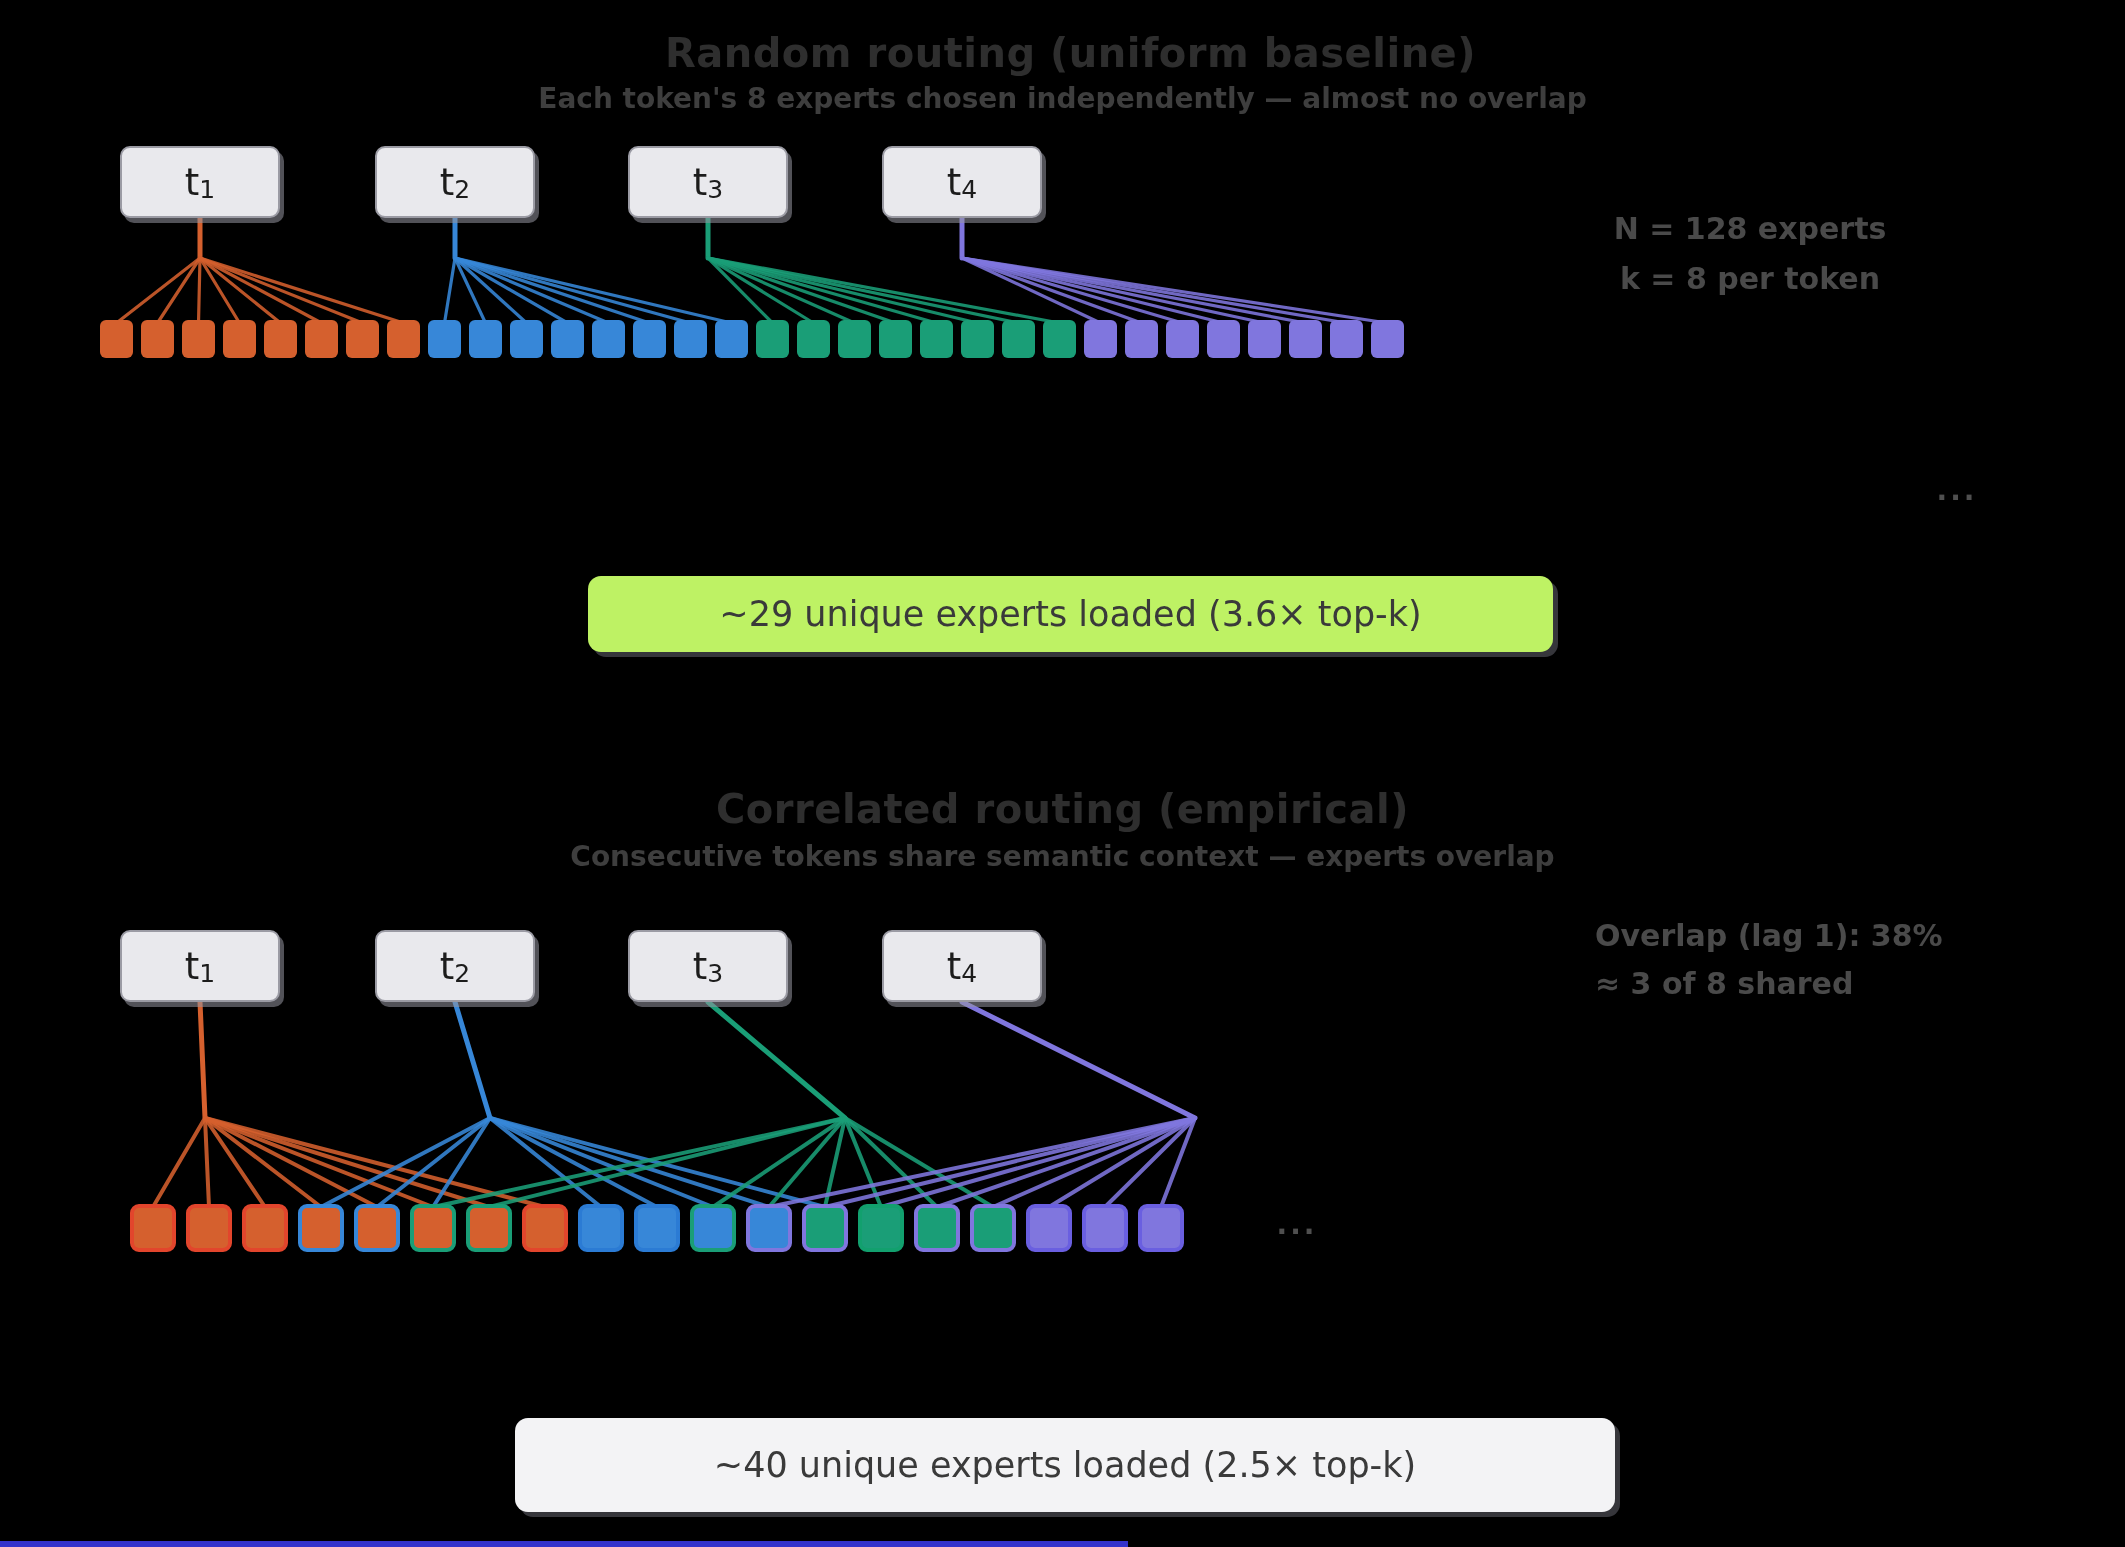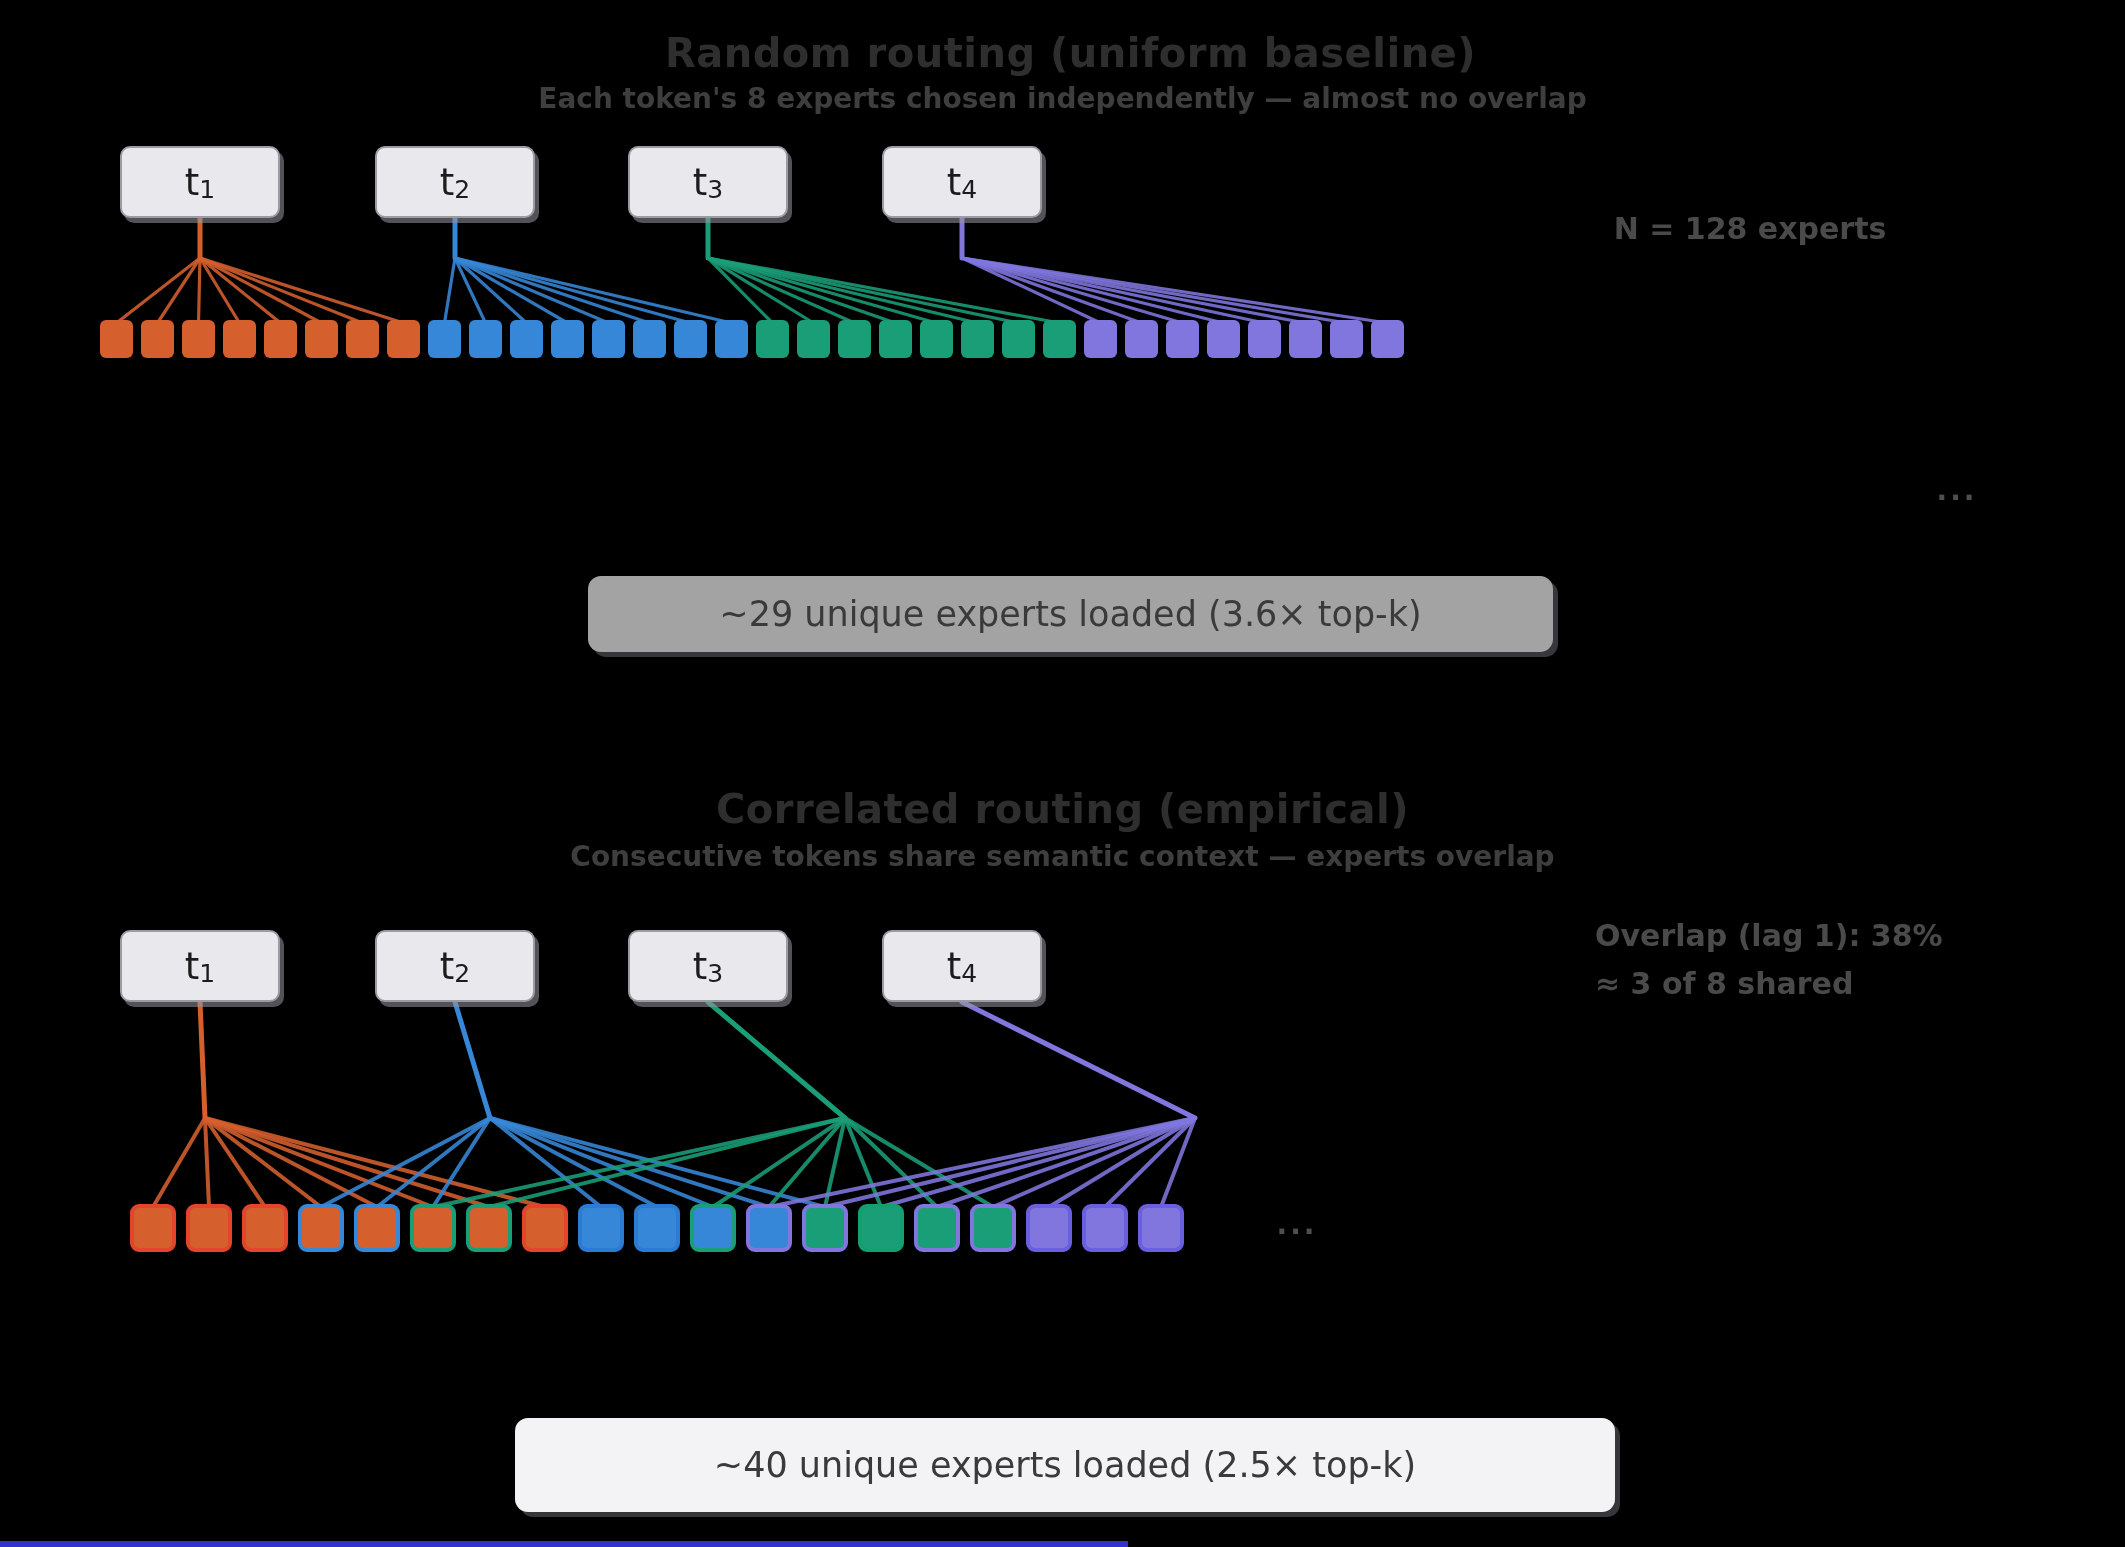--- a/index.html
+++ b/index.html
@@ -106,20 +106,21 @@
       <line x1="1195" y1="1118" x2="993" y2="1207" stroke="#8076de" stroke-width="4" stroke-opacity="0.88" stroke-linecap="round"></line>
       <line x1="1195" y1="1118" x2="1049" y2="1207" stroke="#8076de" stroke-width="4" stroke-opacity="0.88" stroke-linecap="round"></line>
       <line x1="1195" y1="1118" x2="1105" y2="1207" stroke="#8076de" stroke-width="4" stroke-opacity="0.88" stroke-linecap="round"></line>
       <line x1="1195" y1="1118" x2="1161" y2="1207" stroke="#8076de" stroke-width="4" stroke-opacity="0.88" stroke-linecap="round"></line>
     </svg>
   <div id="bottom-strip" style="left: 0px; top: 1541px; width: 1128px; height: 6px; background: rgb(51, 51, 204);"></div>
 <div class="txt title" style="top: 30px; color: rgb(46, 46, 46); padding-left: 8px;">Random routing (uniform baseline)</div>
     <div class="txt subtitle" style="top: 82px; color: rgb(62, 62, 62);">Each token's 8 experts chosen independently — almost no overlap</div>
     <div class="note" style="left: 1570px; top: 204px; width: 360px; text-align: center; line-height: 50px; color: rgb(74, 74, 74);">
       <div>N = 128 experts</div>
+      <div>k = 8 per token</div>
     </div>
     <div class="token" style="left: 120px; top: 146px; width: 160px; height: 72px; background: rgb(233, 233, 237); border: 2px solid rgb(155, 155, 164); color: rgb(28, 28, 28);">
       <span class="tbase">t</span>
       <span class="tsub">1</span>
     </div>
     <div class="token" style="left: 375px; top: 146px; width: 160px; height: 72px; background: rgb(233, 233, 237); border: 2px solid rgb(155, 155, 164); color: rgb(28, 28, 28);">
       <span class="tbase">t</span>
       <span class="tsub">2</span>
     </div>
     <div class="token" style="left: 628px; top: 146px; width: 160px; height: 72px; background: rgb(233, 233, 237); border: 2px solid rgb(155, 155, 164); color: rgb(28, 28, 28);">
@@ -156,21 +157,21 @@
     <div class="expert" style="left: 1043px; top: 320px; width: 33px; height: 38px; border-radius: 6px; background: rgb(26, 158, 119);"></div>
     <div class="expert" style="left: 1084px; top: 320px; width: 33px; height: 38px; border-radius: 6px; background: rgb(128, 118, 222);"></div>
     <div class="expert" style="left: 1125px; top: 320px; width: 33px; height: 38px; border-radius: 6px; background: rgb(128, 118, 222);"></div>
     <div class="expert" style="left: 1166px; top: 320px; width: 33px; height: 38px; border-radius: 6px; background: rgb(128, 118, 222);"></div>
     <div class="expert" style="left: 1207px; top: 320px; width: 33px; height: 38px; border-radius: 6px; background: rgb(128, 118, 222);"></div>
     <div class="expert" style="left: 1248px; top: 320px; width: 33px; height: 38px; border-radius: 6px; background: rgb(128, 118, 222);"></div>
     <div class="expert" style="left: 1289px; top: 320px; width: 33px; height: 38px; border-radius: 6px; background: rgb(128, 118, 222);"></div>
     <div class="expert" style="left: 1330px; top: 320px; width: 33px; height: 38px; border-radius: 6px; background: rgb(128, 118, 222);"></div>
     <div class="expert" style="left: 1371px; top: 320px; width: 33px; height: 38px; border-radius: 6px; background: rgb(128, 118, 222);"></div>
     <div class="dots" style="left: 1912px; top: 474px; width: 90px; color: rgb(79, 79, 79);">...</div>
-    <div class="caption" style="left: 588px; top: 576px; width: 965px; height: 76px; background: #a3a3a3;">
+    <div class="caption" style="left: 588px; top: 576px; width: 965px; height: 76px; background: #bef264;">
       <div style="color: rgb(58, 58, 58);">~29 unique experts loaded (3.6× top-k)</div>
     </div>
     <div class="txt title" style="top: 786px; color: rgb(46, 46, 46);">Correlated routing (empirical)</div>
     <div class="txt subtitle" style="top: 840px; color: rgb(62, 62, 62);">Consecutive tokens share semantic context — experts overlap</div>
     <div class="note" style="left: 1595px; top: 912px; width: 440px; text-align: left; line-height: 48px; color: rgb(74, 74, 74);">
       <div>Overlap (lag 1): 38%</div>
       <div>≈ 3 of 8 shared</div>
     </div>
     <div class="token" style="left: 120px; top: 930px; width: 160px; height: 72px; background: rgb(233, 233, 237); border: 2px solid rgb(155, 155, 164); color: rgb(28, 28, 28);">
       <span class="tbase">t</span>

